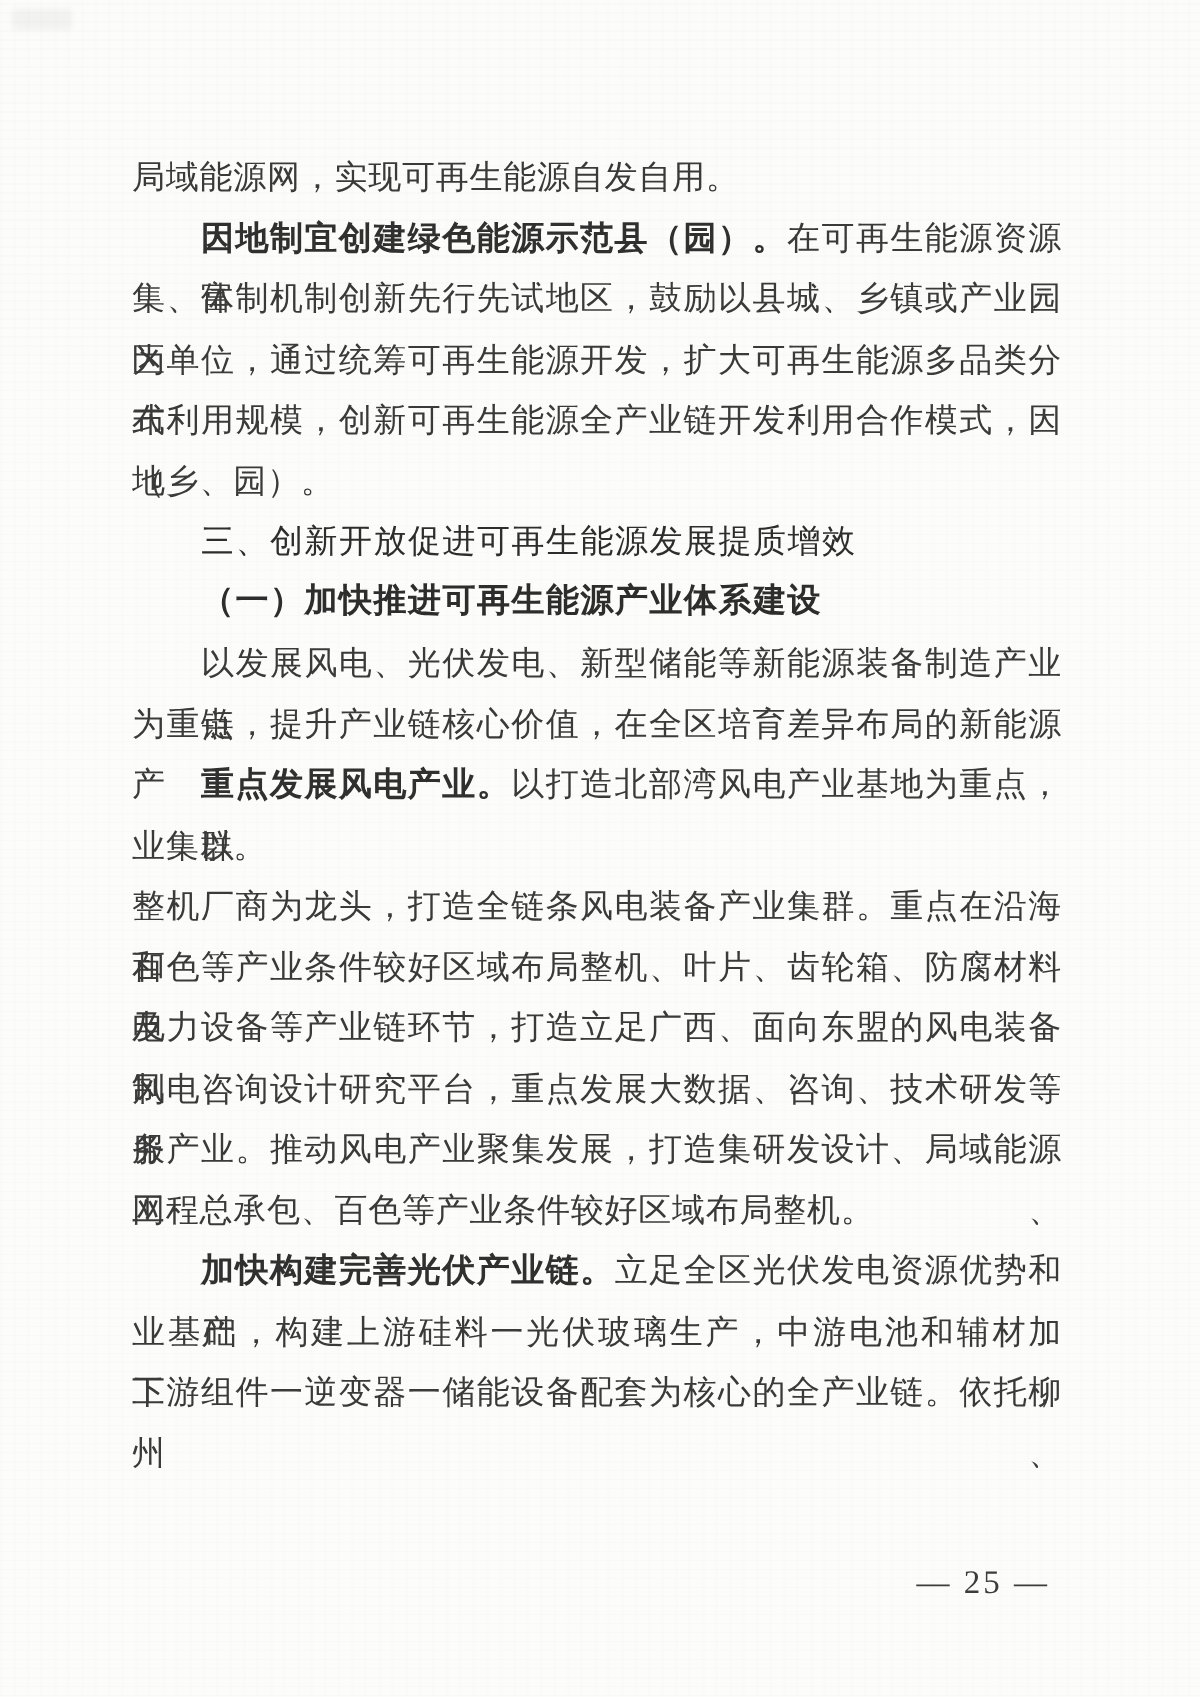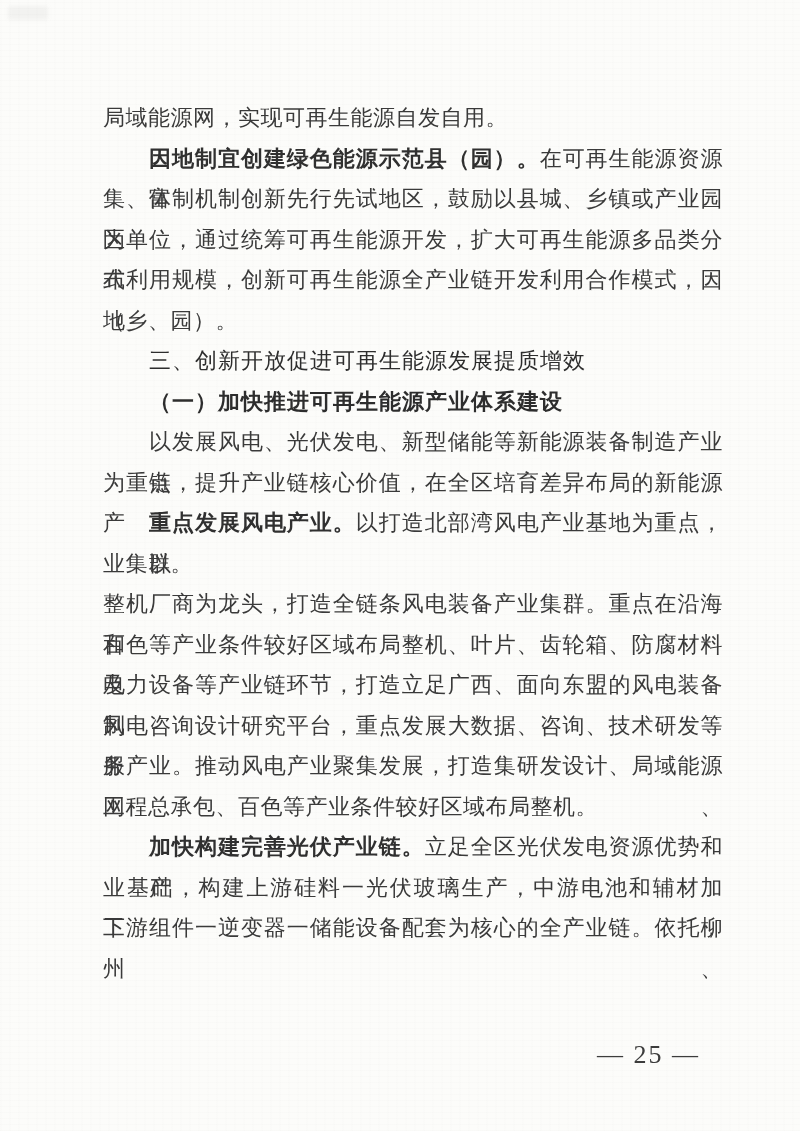--- a/index.html
+++ b/index.html
@@ -23,21 +23,21 @@
   .smudge {
     position: absolute;
     left: 8px; top: 6px;
     width: 40px; height: 14px;
     background: rgba(120,120,120,0.07);
     border-radius: 3px;
     filter: blur(2px);
   }
   .textblock {
     position: absolute;
-    left: 103px;
+    left: 88px;
     top: 98px;
     width: 620px;
   }
   .line {
     height: 40.5px;
     line-height: 40.5px;
     font-size: 22px;
     color: #3a3a3a;
     letter-spacing: 0.5px;
     text-align: left;
@@ -55,26 +55,27 @@
   .line.heading1 {
     font-family: "Liberation Sans", "DejaVu Sans", sans-serif;
     font-weight: 400;
     color: #2d2d2d;
     letter-spacing: 1px;
   }
   .line.heading2 {
     font-weight: 700;
     color: #2d2d2d;
     letter-spacing: 1px;
+    font-family: Liberation Mono, monospace;
   }
   .pagenum {
     position: absolute;
     top: 1041px;
     right: 100px;
-    font-size: 26px;
+    font-size: 22px;
     line-height: 28px;
     color: #3c3c3c;
     letter-spacing: 2px;
     font-family: "Liberation Serif", "DejaVu Serif", serif;
   }
 </style>
 </head>
 <body>
 
 <div class="page">

